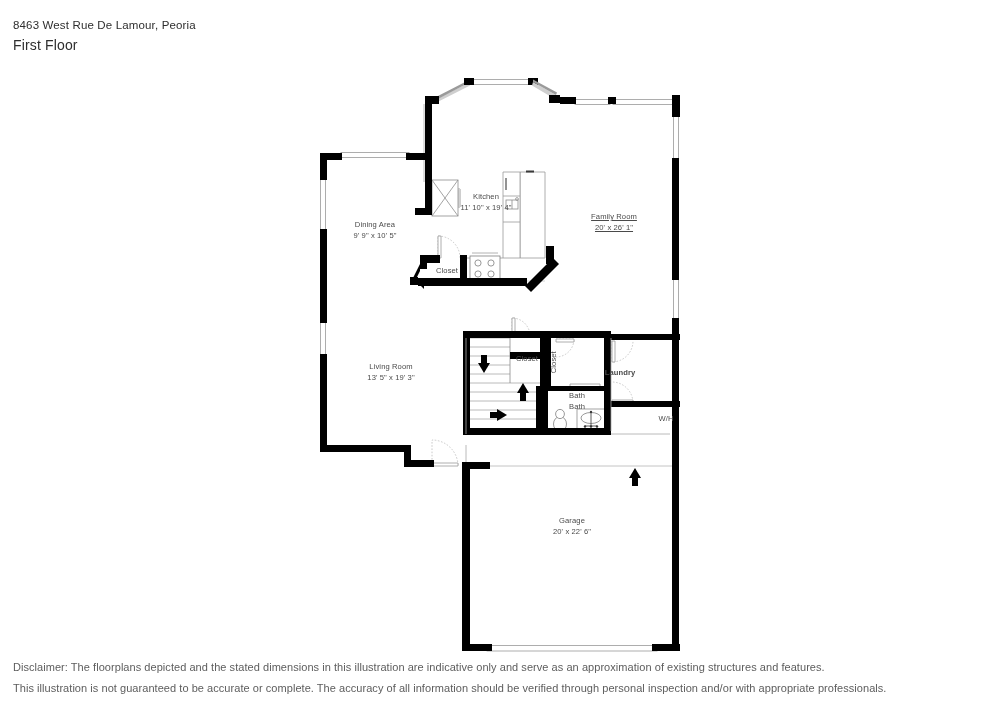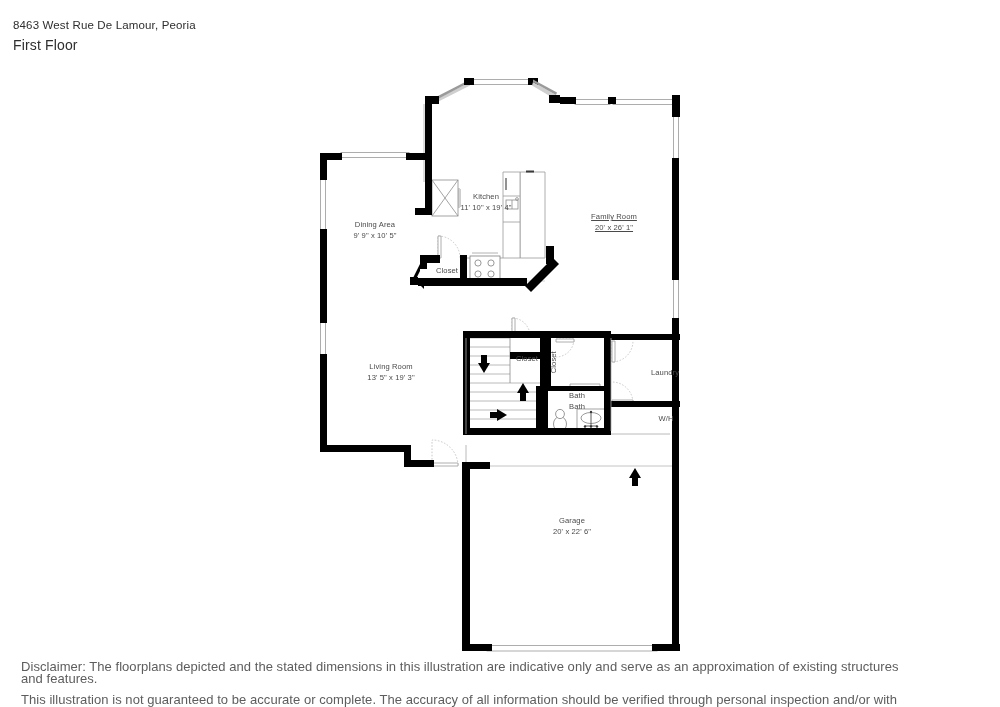--- a/index.html
+++ b/index.html
@@ -7,21 +7,21 @@
   body{
     width:1000px;height:707px;background:#ffffff;
     font-family:"Liberation Sans","DejaVu Sans",sans-serif;
     color:#3a3a3a;overflow:hidden;position:relative;
   }
   #header{position:absolute;left:13px;top:17px;}
   #header .addr{font-size:11.5px;color:#2e2e2e;line-height:17px;letter-spacing:.15px;text-align:right;}
   #header .floor{font-size:14px;color:#2e2e2e;line-height:17px;letter-spacing:.15px;margin-top:3px;}
   #plan{position:absolute;left:0;top:0;width:1000px;height:707px;}
   #footer{position:absolute;left:13px;top:661px;width:900px;}
-  #footer p{margin:0 0 9px 8px;font-size:13px;color:#5d5d5d;line-height:12px;letter-spacing:.05px;}
+  #footer p{margin:0 0 9px 0;font-size:11px;color:#5d5d5d;line-height:12px;letter-spacing:.05px;}
   .rmlabel{position:absolute;text-align:center;font-size:7.6px;color:#4a4a4a;
            line-height:10.5px;letter-spacing:.1px;white-space:nowrap;
            transform:translateX(-50%);}
   .rmlabel .dim{display:block;}
   .rot{transform:translateX(-50%) rotate(-90deg);transform-origin:center center;}
 </style>
 </head>
 <body>
 
 <div id="header">
@@ -259,21 +259,21 @@
 <div class="rmlabel" style="left:391px;top:362px;">
   <span>Living Room</span>
   <span class="dim">13' 5" x 19' 3"</span>
 </div>
 
 <div class="rmlabel" style="left:572px;top:516px;">
   <span>Garage</span>
   <span class="dim">20' x 22' 6"</span>
 </div>
 
-<div class="rmlabel" style="left:665px;top:368px;">
+<div class="rmlabel" style="left:620px;top:368px;font-weight:bold;">
   <span>Laundry</span>
 </div>
 
 <div class="rmlabel" style="left:577px;top:391px;">
   <span>Bath</span>
   <span class="dim">Bath</span>
 </div>
 
 <div class="rmlabel" style="left:447px;top:266px;">
   <span>Closet</span>

